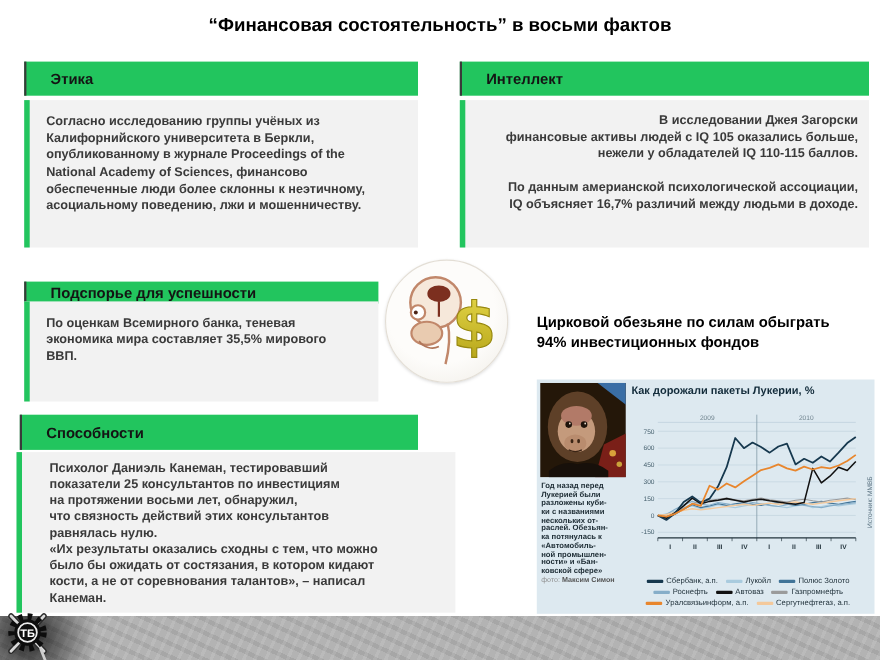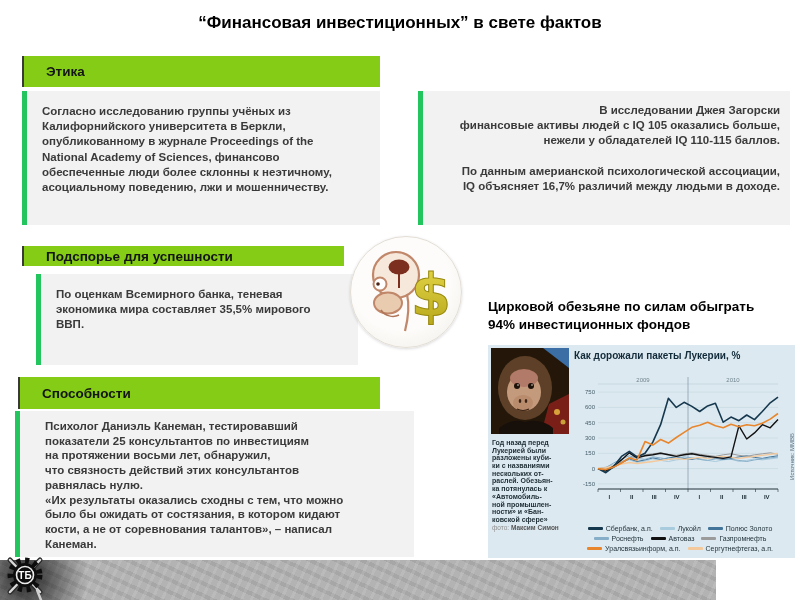--- a/index.html
+++ b/index.html
@@ -1,84 +1,85 @@
 <!DOCTYPE html>
 <html><head>
 <meta charset="utf-8">
 <style>
   html,body{margin:0;padding:0;background:#fff;}
   #slide{position:relative;width:800px;height:600px;background:#ffffff;overflow:hidden;
          font-family:"Liberation Sans",sans-serif;}
   .pre{white-space:pre-line;}
   .slide-title{position:absolute;top:13px;left:0;width:100%;text-align:center;
                font-size:17px;font-weight:bold;color:#000;}
-  .card-header{position:absolute;background:#84cc16;border-left:2px solid #3a3a3a;
+  .card-header{position:absolute;background:#22c55e;border-left:2px solid #3a3a3a;
                display:flex;align-items:center;padding-left:22px;box-sizing:border-box;
                font-weight:bold;font-size:13.5px;color:#141414;}
   .card-body{position:absolute;background:#f2f2f2;border-left:5px solid #22c55e;
              box-sizing:border-box;font-weight:bold;font-size:11.5px;color:#3a3a3a;
              line-height:1.32;padding:13px 15px;}
   
   #ethics-h{left:22px;top:56px;width:358px;height:31px;}
   #ethics-b{left:22px;top:91px;width:358px;height:134px;}
   #intellect-h{left:418px;top:56px;width:372px;height:31px;}
   #intellect-b{left:418px;top:91px;width:372px;height:134px;padding:12px 10px;text-align:right;}
-  #success-h{left:22px;top:246px;width:322px;height:20px;}
-  #success-b{left:22px;top:274px;width:322px;height:91px;margin-left:14px;}
+  #success-h{left:22px;top:256px;width:322px;height:20px;}
+  #success-b{left:22px;top:274px;width:322px;height:91px;}
   #abilities-h{left:18px;top:377px;width:362px;height:32px;}
   #abilities-b{left:15px;top:411px;width:399px;height:146px;padding:8px 25px;line-height:1.28;}
   
   .brain-circle{position:absolute;left:350px;top:236px;width:110px;height:110px;border-radius:50%;
                 background:radial-gradient(circle at 45% 40%,#fdfcfa 0 55%,#efece5 100%);
                 box-shadow:0 1px 3px rgba(0,0,0,.15);border:1px solid #e3ded5;}
   
-  .monkey-heading{position:absolute;left:488px;top:298px;width:302px;font-size:13.5px;
+  .monkey-heading{position:absolute;left:488px;top:284px;width:302px;font-size:13.5px;
                   font-weight:bold;color:#000;line-height:1.3;}
   .chart-panel{position:absolute;left:488px;top:345px;width:307px;height:213px;background:#dde9f0;}
   .monkey-photo{position:absolute;left:3px;top:3px;width:78px;height:86px;overflow:hidden;}
   .chart-title{position:absolute;left:86px;top:5px;width:190px;font-size:10px;font-weight:bold;
                color:#122b3a;line-height:1.15;}
   .chart-svg{position:absolute;left:84px;top:30px;}
   .chart-caption{position:absolute;left:4px;top:94px;width:76px;font-size:7px;line-height:1.1;
                  font-weight:bold;color:#1c2b33;}
   .photo-credit{position:absolute;left:4px;top:179px;width:78px;font-size:6.5px;color:#8f8f8f;}
   .photo-credit b{color:#555;}
   .chart-legend{position:absolute;left:84px;top:178px;width:216px;}
   .legend-row{display:flex;justify-content:center;gap:7px;height:10px;align-items:center;}
   .legend-item{display:flex;align-items:center;gap:3px;font-size:7px;color:#22333c;white-space:nowrap;}
   .legend-swatch{display:inline-block;width:15px;height:3px;border-radius:1px;}
   .chart-source{position:absolute;right:0px;top:88px;font-size:6px;color:#5c7482;
                 writing-mode:vertical-rl;transform:rotate(180deg);}
   
-  .footer-bar{position:absolute;left:0;top:560px;width:716px;height:40px;box-sizing:border-box;
+  .footer-bar{position:absolute;left:0;top:560px;width:800px;height:40px;box-sizing:border-box;
       background-color:#b3b3b3;
       background-image:
         radial-gradient(circle at 26px 18px, rgba(0,0,0,.8), rgba(0,0,0,0) 62px),
         repeating-linear-gradient(115deg, rgba(255,255,255,.10) 0 3px, rgba(0,0,0,0) 3px 9px),
         repeating-linear-gradient(25deg, rgba(0,0,0,.07) 0 4px, rgba(0,0,0,0) 4px 11px);
       text-align:right;line-height:40px;}
   .footer-quote{font-weight:bold;font-variant:small-caps;font-size:15px;letter-spacing:.2px;
                 color:#121212;padding-left:48px;text-shadow:0 1px 0 rgba(255,255,255,.25);}
   .footer-logo{position:absolute;left:3px;top:-6px;}
 </style>
 </head>
 <body>
 
 <div id="slide">
 
-  <div class="slide-title">“Финансовая инвестиционных” в свете фактов</div>
+  <div class="slide-title">“Финансовая состоятельность” в восьми фактов</div>
 
   <div id="ethics-h" class="card-header">Этика</div>
   <div id="ethics-b" class="card-body pre">Согласно исследованию группы учёных из
 Калифорнийского университета в Беркли,
 опубликованному в журнале Proceedings of the
 National Academy of Sciences, финансово
 обеспеченные люди более склонны к неэтичному,
 асоциальному поведению, лжи и мошенничеству.</div>
 
+  <div id="intellect-h" class="card-header">Интеллект</div>
   <div id="intellect-b" class="card-body pre">В исследовании Джея Загорски
 финансовые активы людей с IQ 105 оказались больше,
 нежели у обладателей IQ 110-115 баллов.
 
 По данным америанской психологической ассоциации,
 IQ объясняет 16,7% различий между людьми в доходе.</div>
 
   <div id="success-h" class="card-header">Подспорье для успешности</div>
   <div id="success-b" class="card-body pre">По оценкам Всемирного банка, теневая
 экономика мира составляет 35,5% мирового

